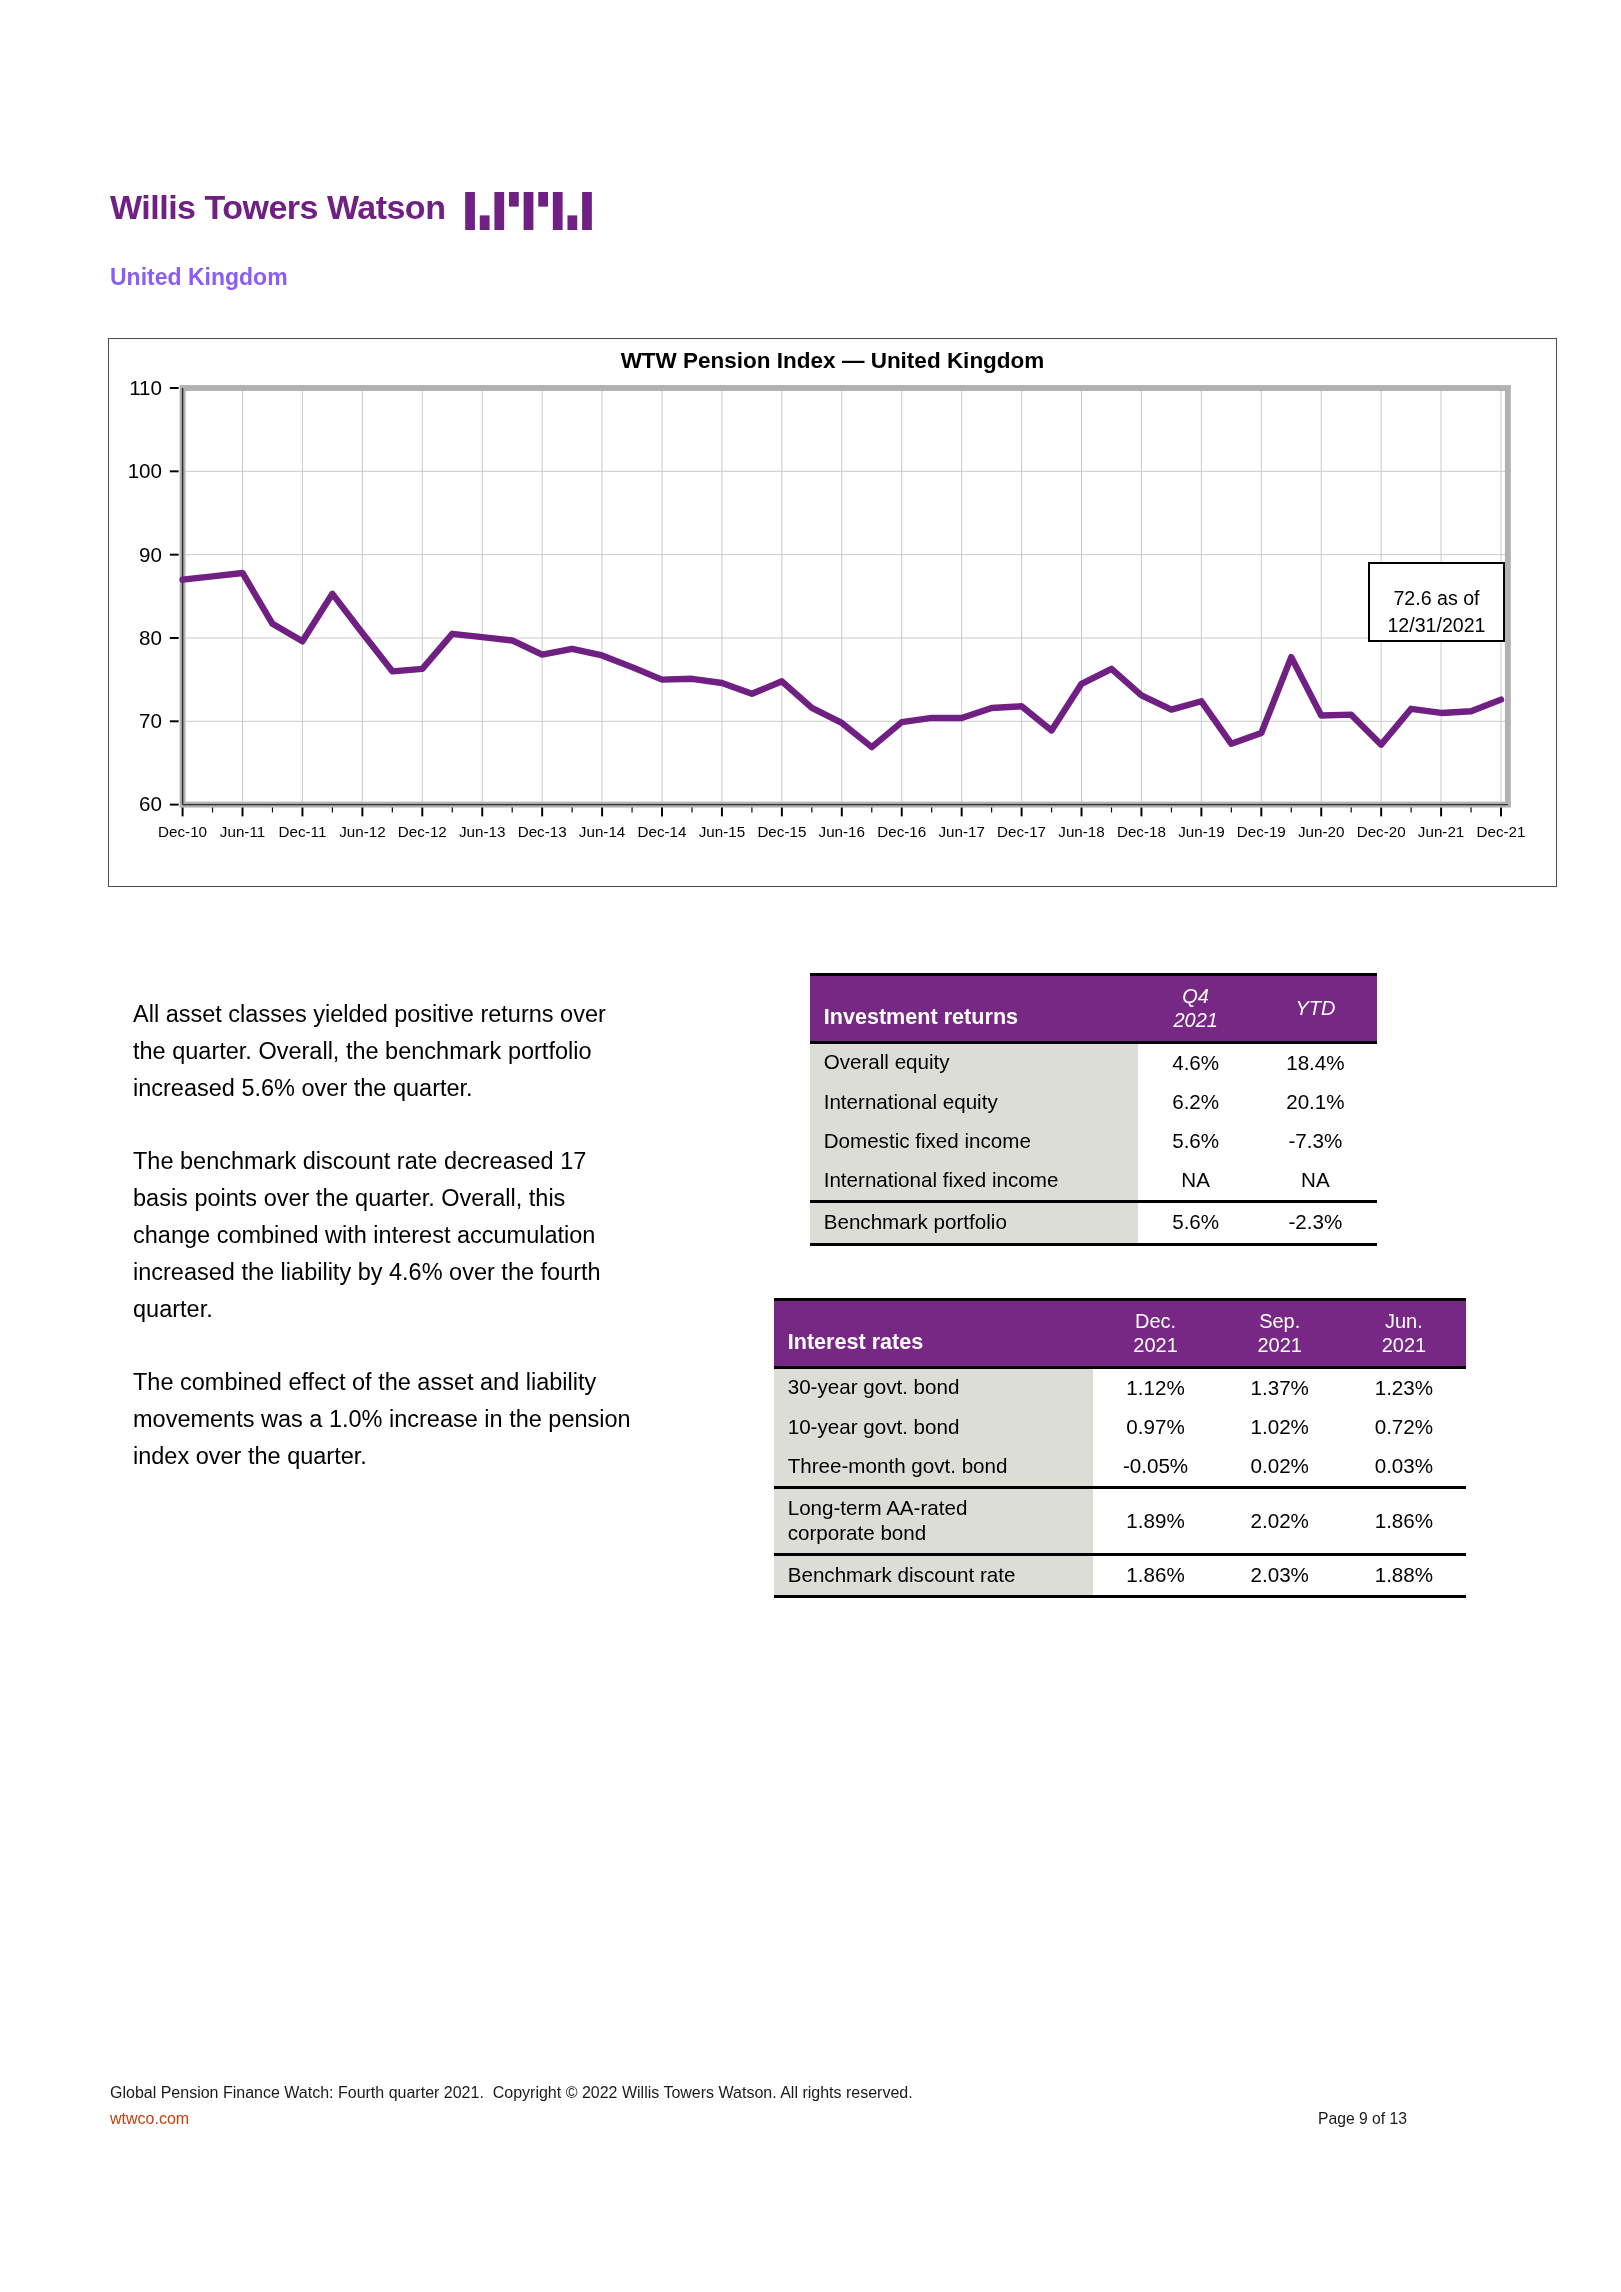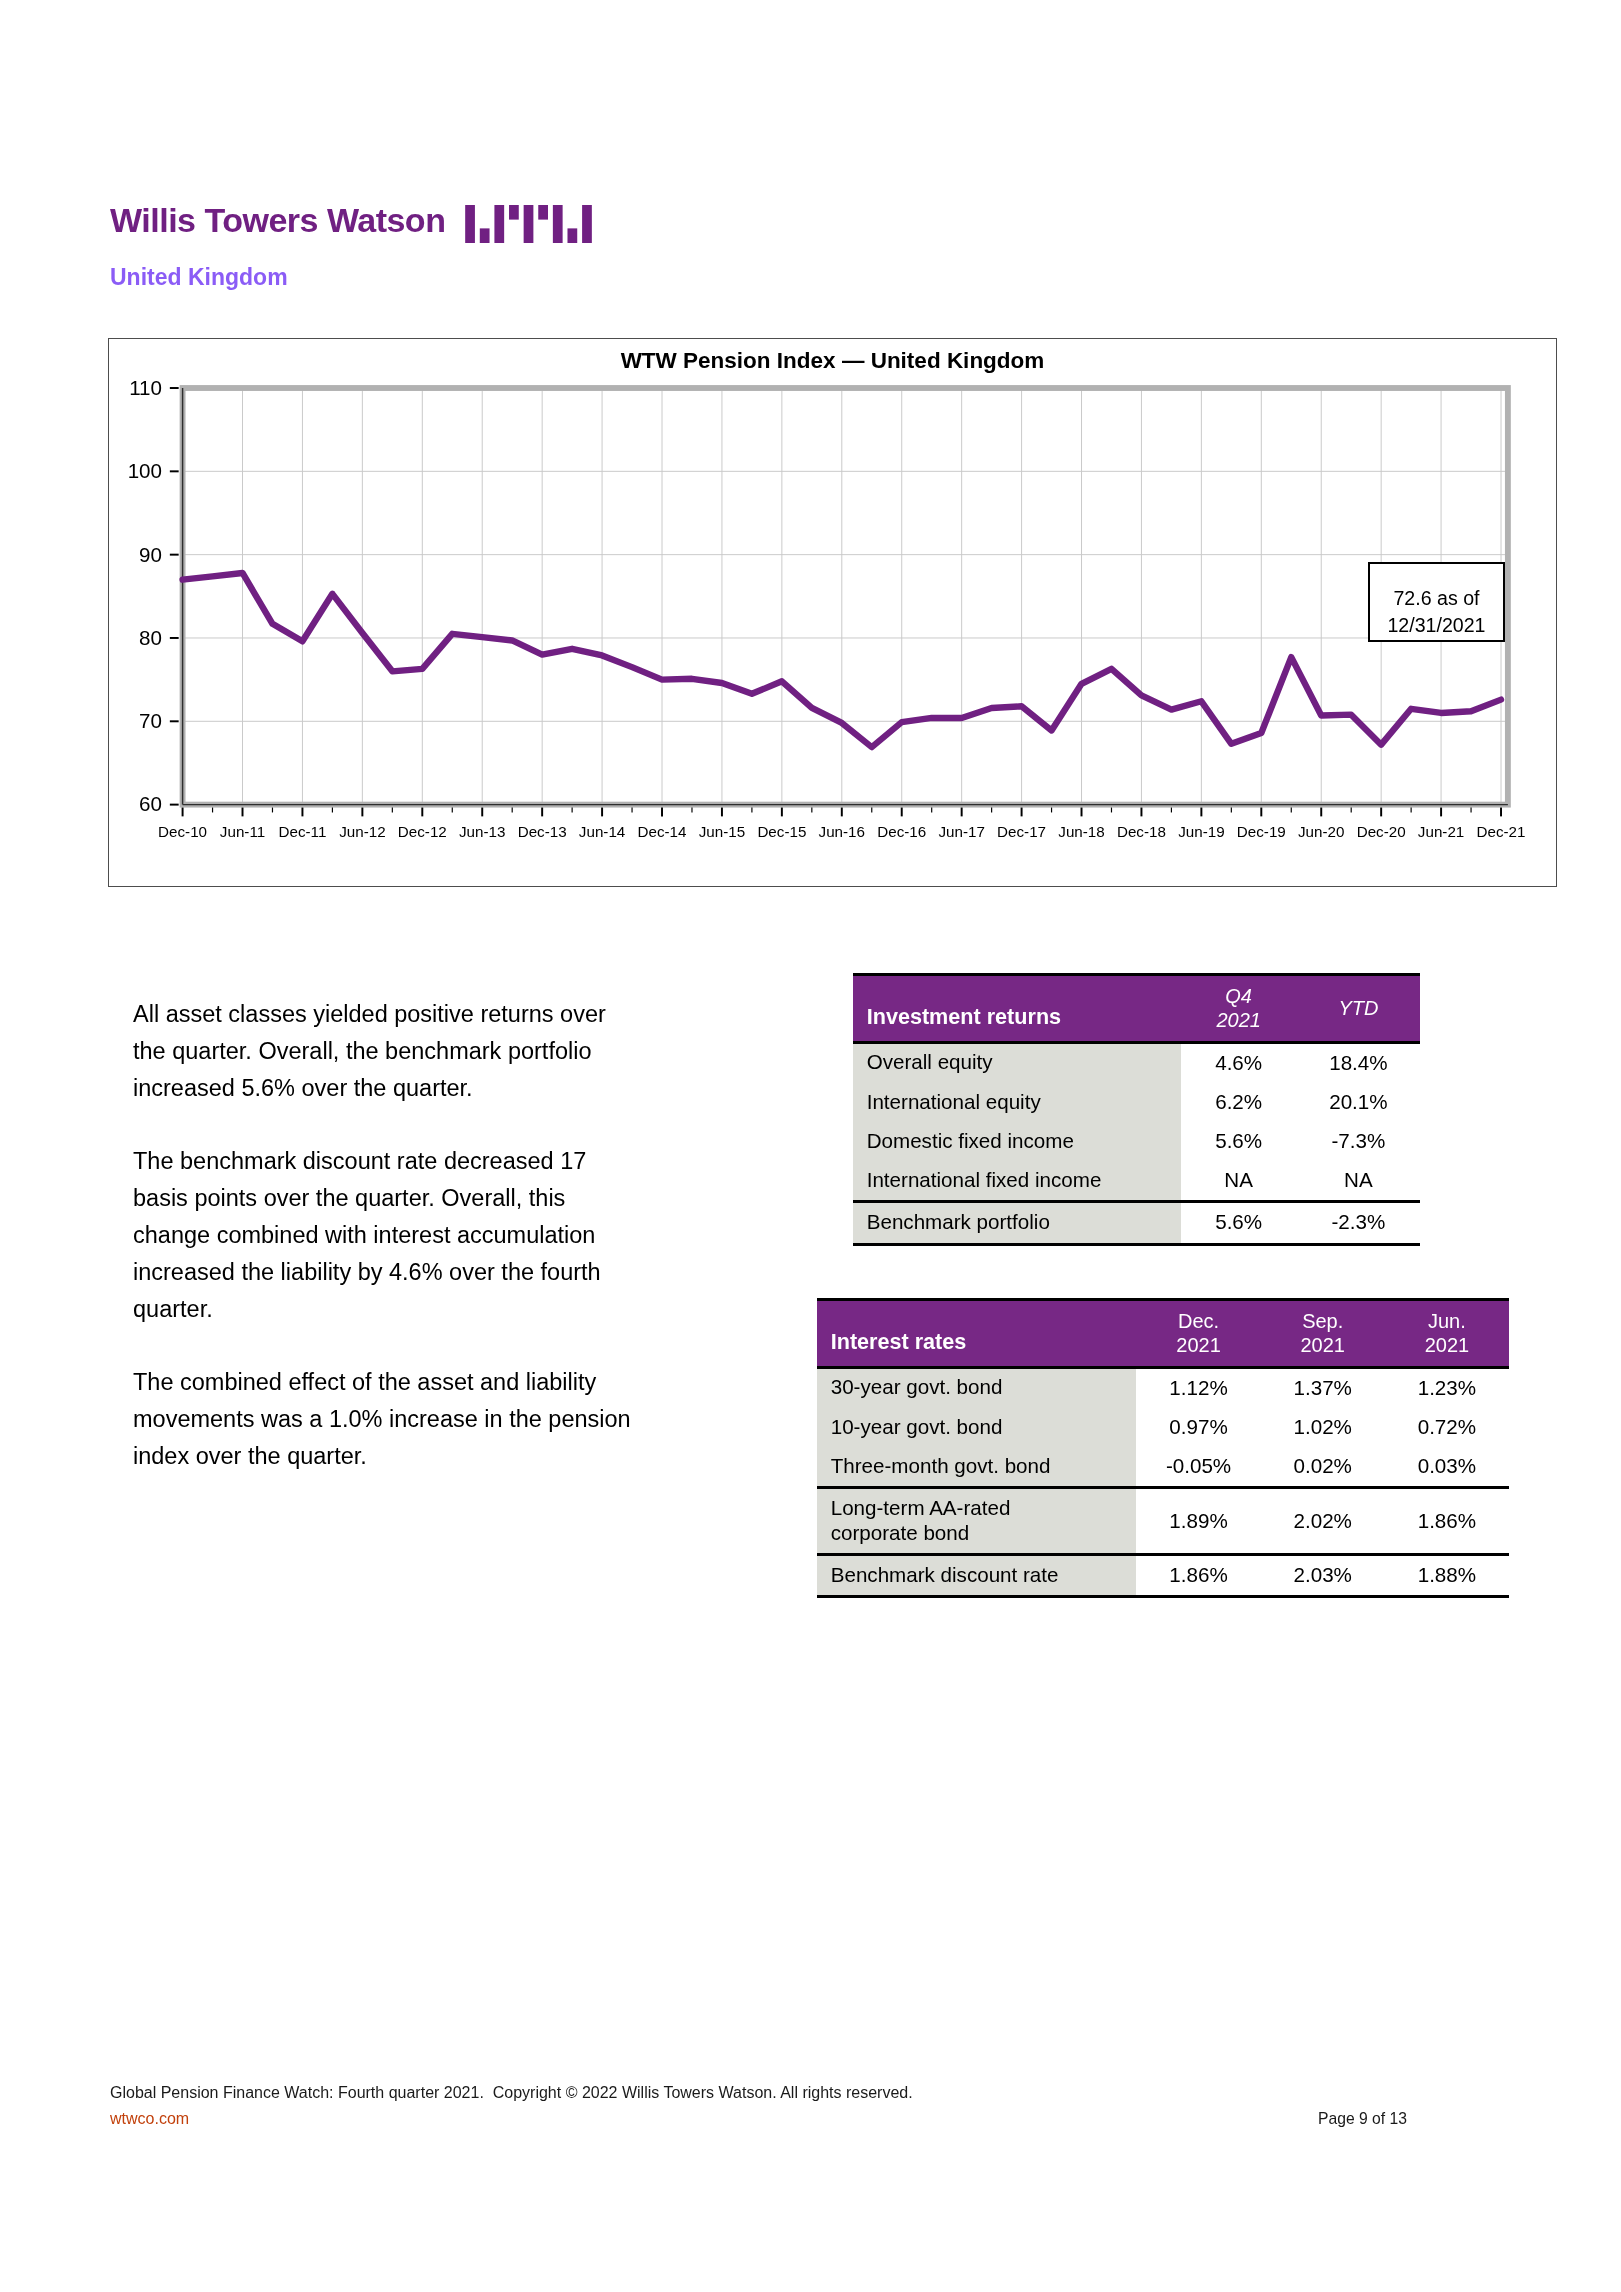--- a/index.html
+++ b/index.html
@@ -7,21 +7,21 @@
     width: 1621px; height: 2293px;
     position: relative;
     background: #ffffff;
     font-family: "Liberation Sans", sans-serif;
     color: #000;
     overflow: hidden;
   }
   
   .logo-row {
     position: absolute; left: 110px; top: 188px;
-    display: flex; align-items: flex-start; gap: 19.6px; margin-top: 13px;
+    display: flex; align-items: flex-start; gap: 19.6px;
   }
   .logo-text {
     font-size: 34px; font-weight: bold; letter-spacing: -0.5px;
     color: #702082; line-height: 39px; white-space: nowrap;
   }
   .logo-mark { margin-top: 3.9px; }
   
   .page-heading {
     position: absolute; left: 110px; top: 264px;
     font-size: 23px; font-weight: bold; color: #8b5cf6;
@@ -48,21 +48,20 @@
   .para-block p {
     margin: 16px 0 36px 0;
     font-size: 23.5px; line-height: 37px;
     white-space: pre-line;
   }
   
   table.tbl {
     border-collapse: collapse; table-layout: fixed;
     border-top: 3.9px solid #000; border-bottom: 3.9px solid #000;
     font-size: 20.6px;
-    margin-left: 43px;
   }
   table.tbl thead tr { background: #772885; color: #fff; border-bottom: 3.9px solid #000; }
   th.tbl-title {
     text-align: left; vertical-align: bottom; font-weight: bold;
     font-size: 21.6px; padding: 11.8px 0 10.8px 13.7px;
   }
   th.tbl-col {
     text-align: center; vertical-align: middle; font-weight: normal;
     font-size: 20px; line-height: 24.5px; padding: 7.8px 0;
   }

